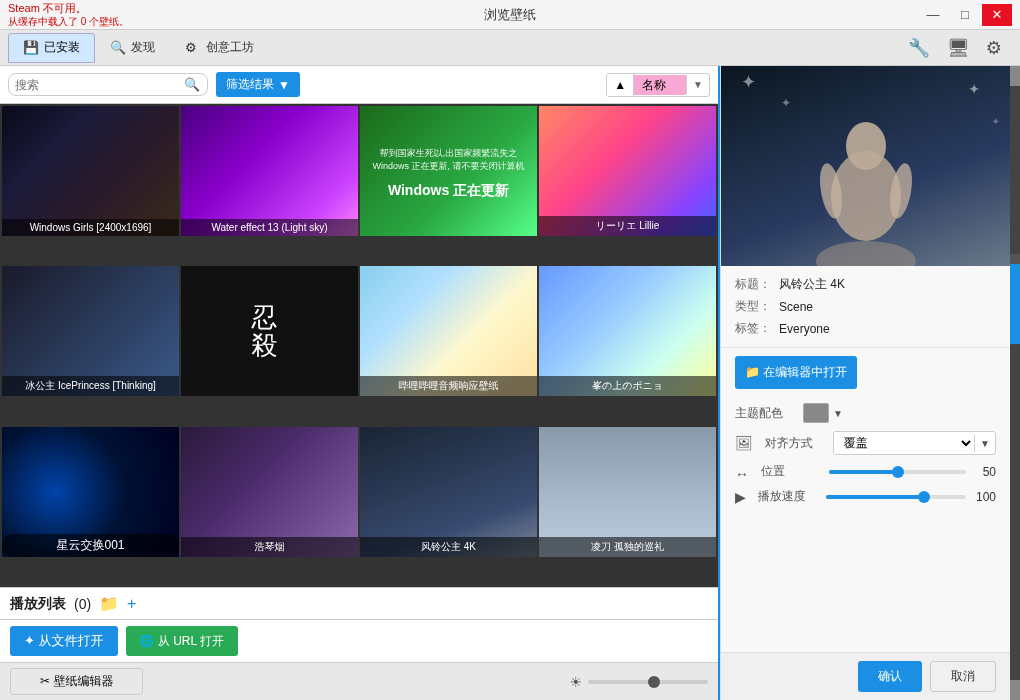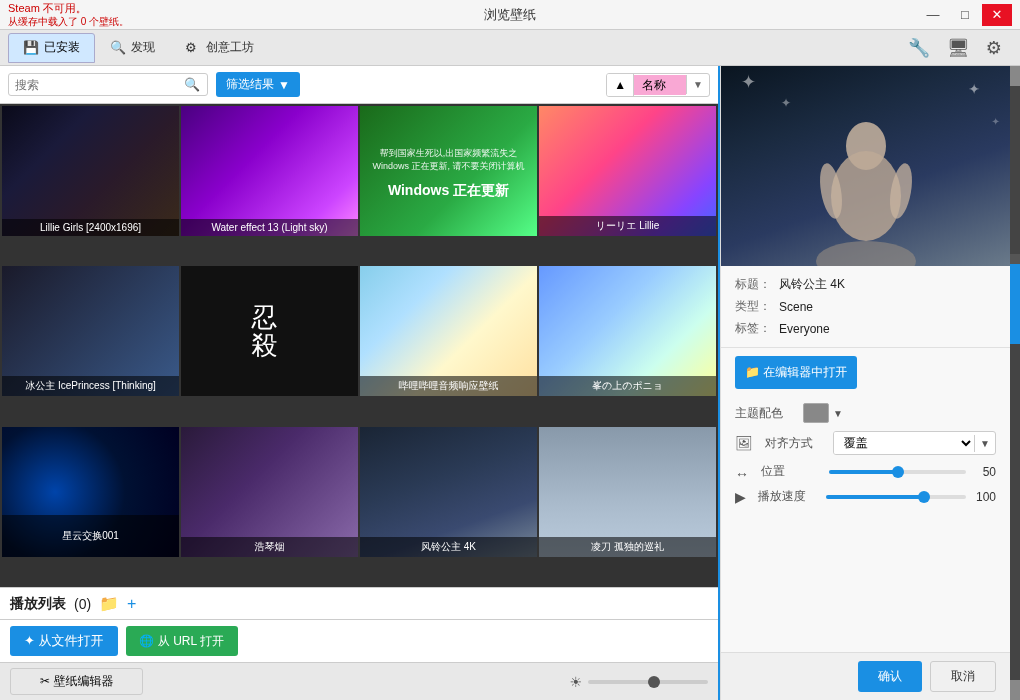--- a/index.html
+++ b/index.html
@@ -128,21 +128,21 @@
       background: #fff;
       display: flex;
       align-items: center;
       padding: 6px 8px;
       gap: 8px;
       border-bottom: 1px solid #ccc;
     }
     .search-input-wrap {
       display: flex;
       border: 1px solid #ccc;
-      border-radius: 3px;
+      border-radius: 8px;
       background: white;
       padding: 3px 6px;
       flex: 1;
       max-width: 200px;
     }
     .search-input {
       border: none;
       outline: none;
       font-size: 12px;
       color: #999;
@@ -578,21 +578,21 @@
             <option>评分</option>
           </select>
           <span class="sort-dropdown-arrow">▼</span>
         </div>
       </div>
 
       <div class="wallpaper-grid">
 
         <div class="grid-item">
           <div style="width:100%;height:100%;background:linear-gradient(135deg,#0a0a1a 0%,#1a1a3a 30%,#2a1a2a 60%,#3a2a1a 100%);position:relative;">
-            <div style="position:absolute;bottom:0;left:0;right:0;background:rgba(0,0,0,0.55);color:white;font-size:10px;padding:3px 5px;text-align:center;">Lillie Girls [2400x1696]</div>
+            <div style="position:absolute;bottom:0;left:0;right:0;background:rgba(0,0,0,0.55);color:white;font-size:10px;padding:3px 5px;text-align:center;">Windows Girls [2400x1696]</div>
           </div>
         </div>
 
         <div class="grid-item">
           <div style="width:100%;height:100%;background:linear-gradient(135deg,#4a0080 0%,#8a00cc 40%,#cc44ff 80%,#ff88ff 100%);position:relative;">
             <div style="position:absolute;bottom:0;left:0;right:0;background:rgba(0,0,0,0.55);color:white;font-size:10px;padding:3px 5px;text-align:center;">Water effect 13 (Light sky)</div>
           </div>
         </div>
 
         <div class="grid-item">
@@ -629,21 +629,21 @@
         </div>
 
         <div class="grid-item">
           <div style="width:100%;height:100%;background:linear-gradient(135deg,#6699ff 0%,#99ccff 40%,#ccffee 70%,#ffff99 100%);position:relative;">
             <div style="position:absolute;bottom:0;left:0;right:0;background:rgba(0,0,0,0.55);color:white;font-size:10px;padding:3px 5px;text-align:center;">峯の上のポニョ</div>
           </div>
         </div>
 
         <div class="grid-item">
           <div style="width:100%;height:100%;background:radial-gradient(circle at 30% 50%,#0044aa 0%,#001133 50%,#000022 100%);position:relative;">
-            <div style="position:absolute;bottom:0;left:0;right:0;background:rgba(0,0,0,0.55);color:white;font-size:10px;padding:14px 5px;text-align:center;">星云交换001</div>
+            <div style="position:absolute;bottom:0;left:0;right:0;background:rgba(0,0,0,0.55);color:white;font-size:12px;padding:3px 5px;text-align:center;border-radius:10px;">星云交换001</div>
           </div>
         </div>
 
         <div class="grid-item">
           <div style="width:100%;height:100%;background:linear-gradient(135deg,#2a1a3a 0%,#4a2a6a 40%,#6a4a8a 70%,#8a6aaa 100%);position:relative;">
             <div style="position:absolute;bottom:0;left:0;right:0;background:rgba(0,0,0,0.55);color:white;font-size:10px;padding:3px 5px;text-align:center;">浩琴烟</div>
           </div>
         </div>
 
         <div class="grid-item selected">

